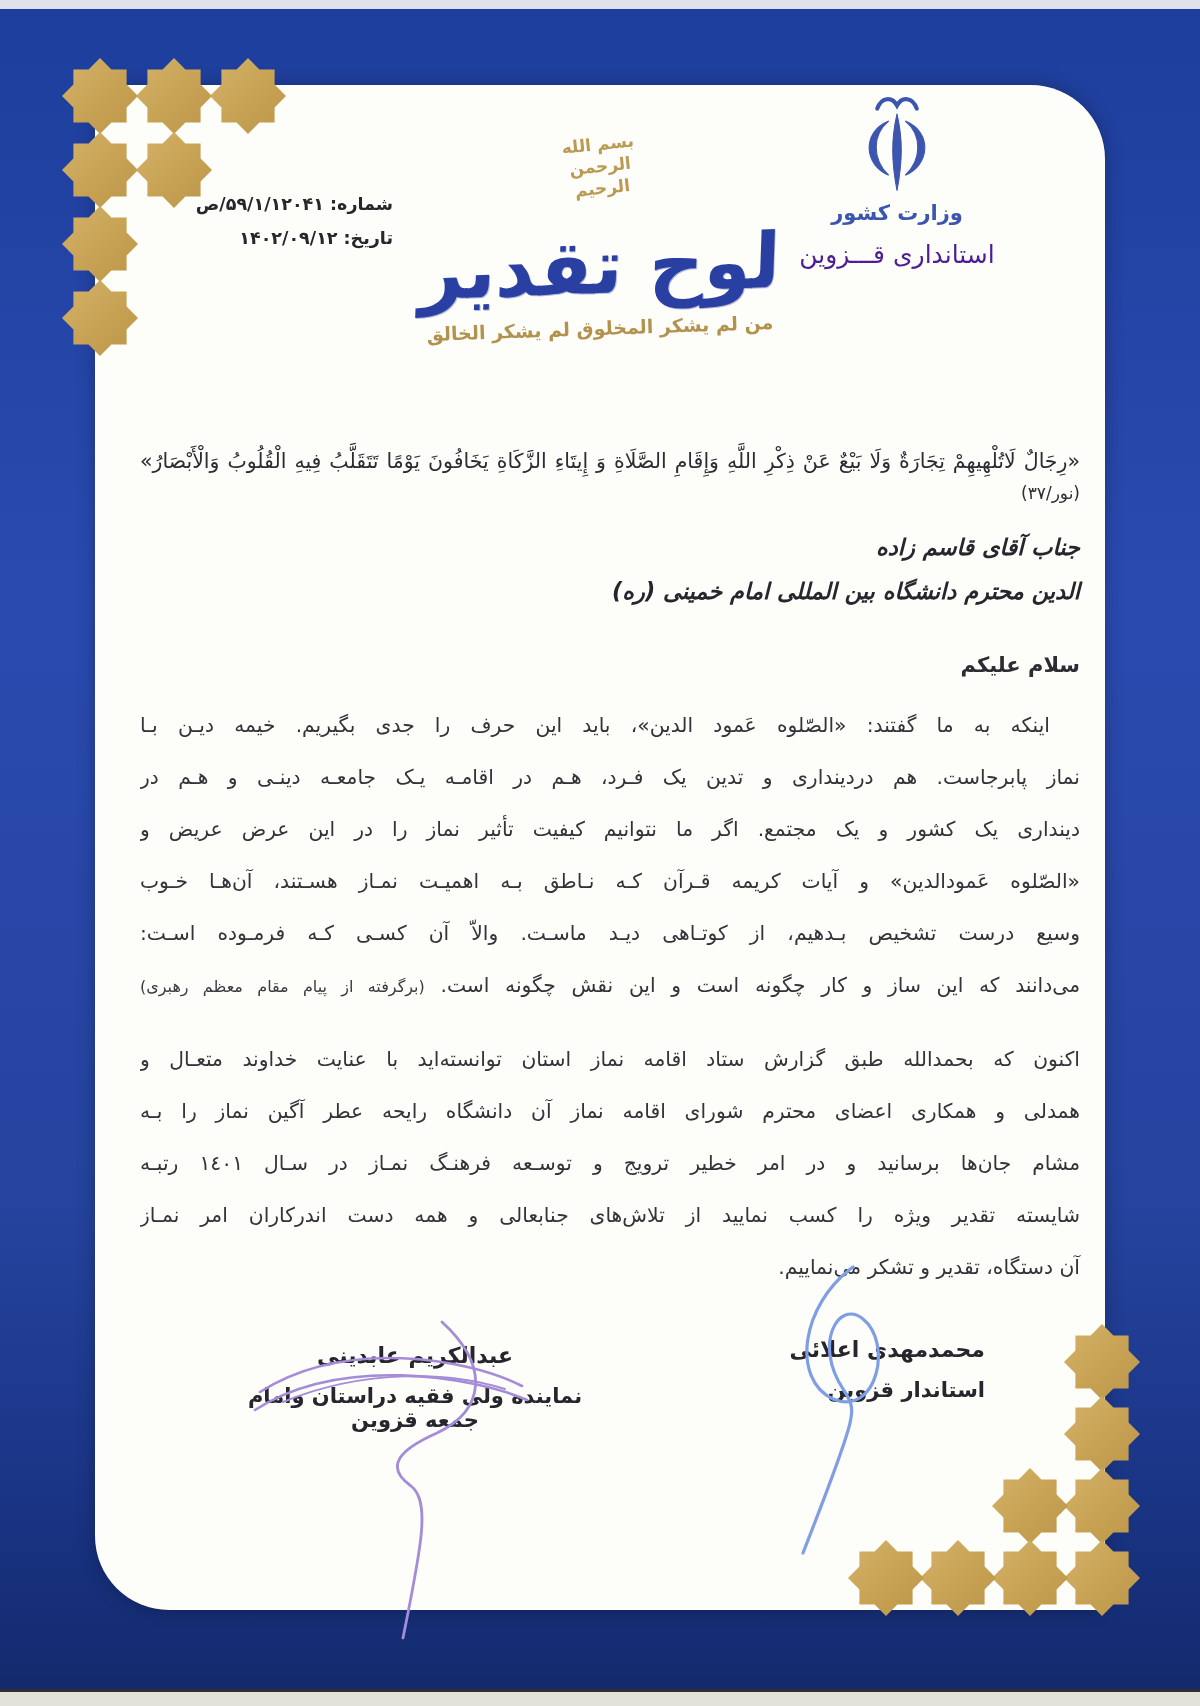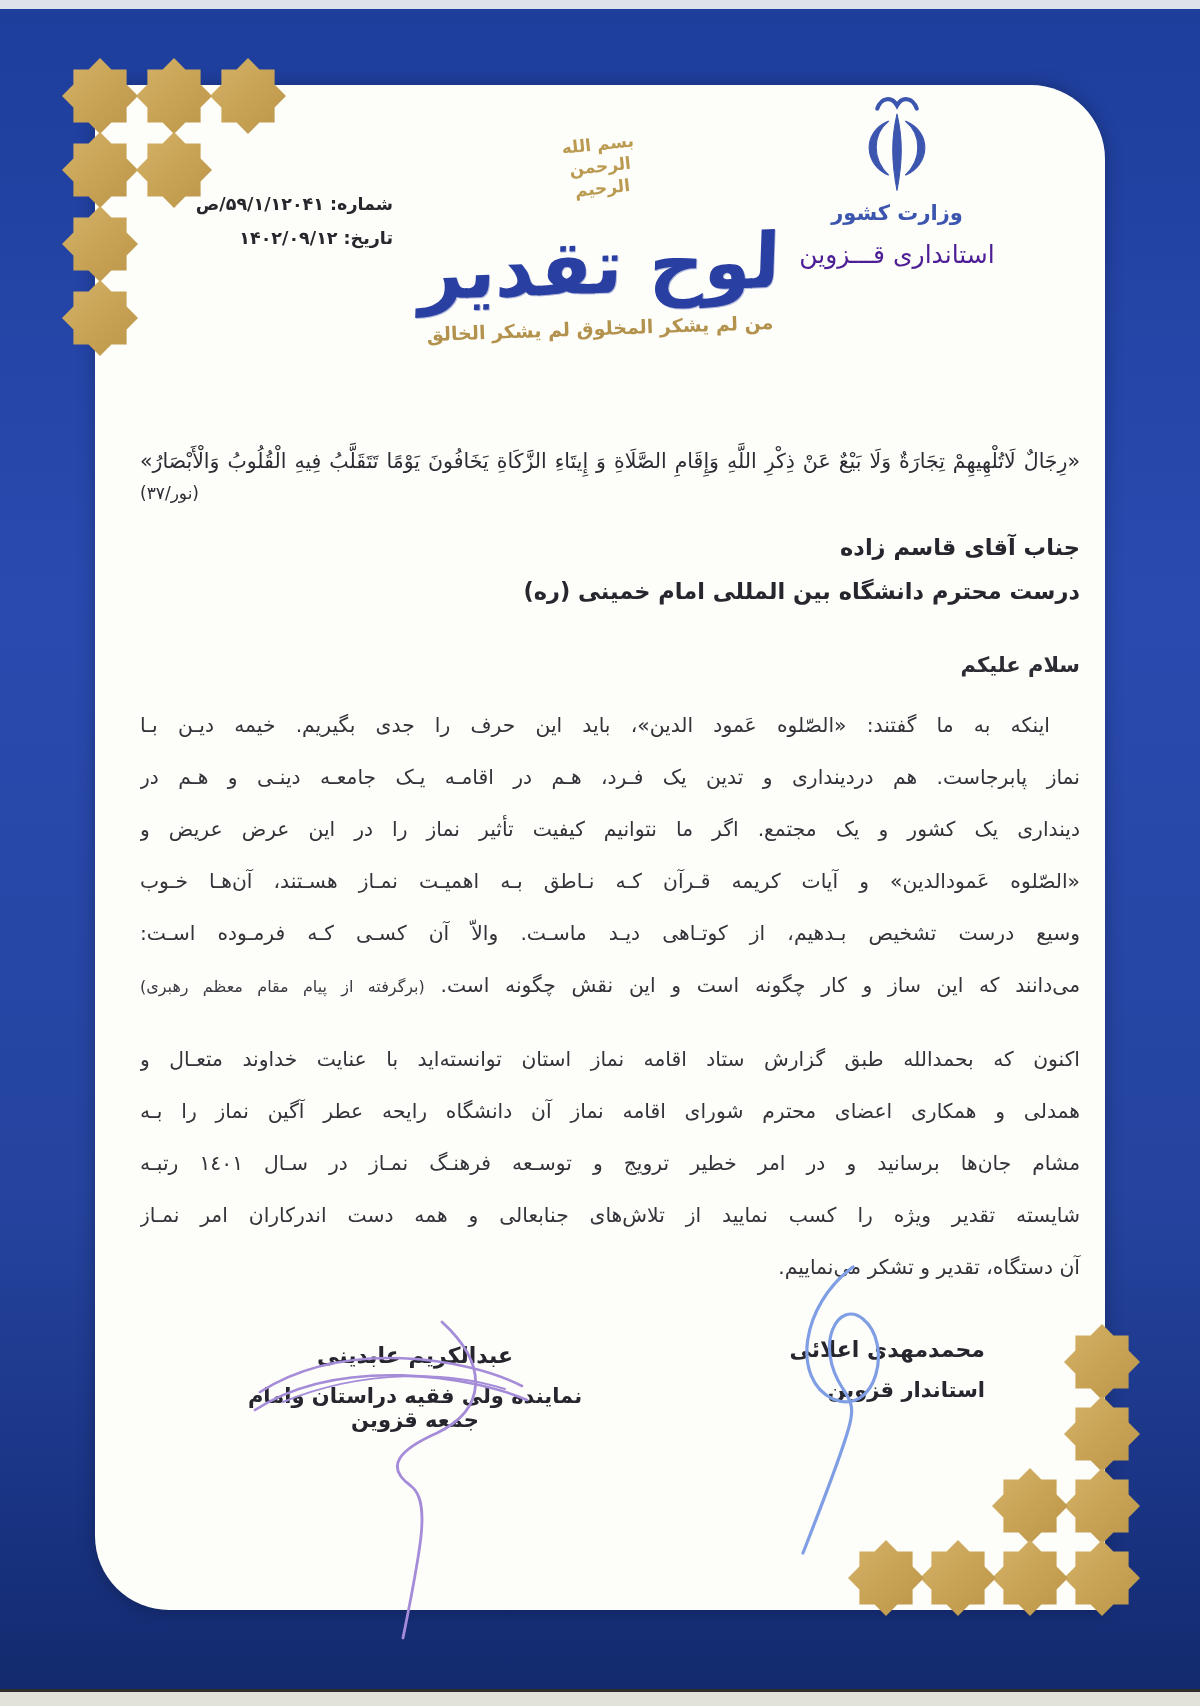--- a/index.html
+++ b/index.html
@@ -47,22 +47,22 @@
   }
   .main-title{
     font-size:76px;font-weight:700;color:#2a3fa2;line-height:1.05;margin-top:2px;
     transform:rotate(-2deg) skewX(-4deg);text-shadow:1px 1px 0 rgba(42,63,162,.35);
   }
   .hadith{font-size:19px;font-weight:600;color:#b3924d;margin-top:10px;transform:rotate(-2deg);}
 
   
   .content{position:absolute;top:332px;right:25px;left:45px;direction:rtl;}
   .verse{font-size:20.5px;color:#2c2c34;text-align:justify;text-align-last:justify;line-height:1.65;margin-top:28px;}
-  .verse-ref{font-size:17px;color:#2c2c34;text-align:left;margin-top:4px;}
-  .addressee{margin-top:22px;font-size:22.5px;font-weight:700;color:#26262e;line-height:44px;}
+  .verse-ref{font-size:17px;color:#2c2c34;text-align:right;margin-top:4px;}
+  .addressee{margin-top:22px;font-size:22.5px;font-weight:700;color:#26262e;line-height:44px;font-style:italic;}
   .salutation{margin-top:40px;font-size:21px;font-weight:700;color:#2c2c34;}
   .para{font-size:20.3px;color:#33333a;margin-top:22px;}
   .para .jline{text-align:justify;text-align-last:justify;line-height:52px;height:52px;overflow:hidden;}
   .para .rline{text-align:right;line-height:52px;height:52px;}
   .indent{padding-right:30px;}
   .note{font-size:16px;color:#3a3a42;}
 
   
   .sig-name{font-size:22px;font-weight:700;color:#26262e;}
   .sig-title{font-size:21px;font-weight:700;color:#26262e;margin-top:16px;}
@@ -121,21 +121,21 @@
     <div class="main-title">لوح تقدیر</div>
     <div class="hadith">من لم یشکر المخلوق لم یشکر الخالق</div>
   </div>
 
   <div class="content">
     <div class="verse">«رِجَالٌ لَاتُلْهِيهِمْ تِجَارَةٌ وَلَا بَيْعٌ عَنْ ذِكْرِ اللَّهِ وَإِقَامِ الصَّلَاةِ وَ إِيتَاءِ الزَّكَاةِ يَخَافُونَ يَوْمًا تَتَقَلَّبُ فِيهِ الْقُلُوبُ وَالْأَبْصَارُ»</div>
     <div class="verse-ref">(نور/۳۷)</div>
 
     <div class="addressee">
       <div>جناب آقای قاسم زاده</div>
-      <div>درست محترم دانشگاه بین المللی امام خمینی (ره)</div>
+      <div>الدین محترم دانشگاه بین المللی امام خمینی (ره)</div>
     </div>
 
     <div class="salutation">سلام علیکم</div>
 
     <div class="para">
       <div class="jline indent">اینکه به ما گفتند: «الصّلوه عَمود الدین»، باید این حرف را جدی بگیریم. خیمه دیـن بـا</div>
       <div class="jline">نماز پابرجاست. هم دردینداری و تدین یک فـرد، هـم در اقامـه یـک جامعـه دینـی و هـم در</div>
       <div class="jline">دینداری یک کشور و یک مجتمع. اگر ما نتوانیم کیفیت تأثیر نماز را در این عرض عریض و</div>
       <div class="jline">«الصّلوه عَمودالدین» و آیات کریمه قـرآن کـه نـاطق بـه اهمیـت نمـاز هسـتند، آن‌هـا خـوب</div>
       <div class="jline">وسیع درست تشخیص بـدهیم، از کوتـاهی دیـد ماسـت. والاّ آن کسـی کـه فرمـوده اسـت:</div>

